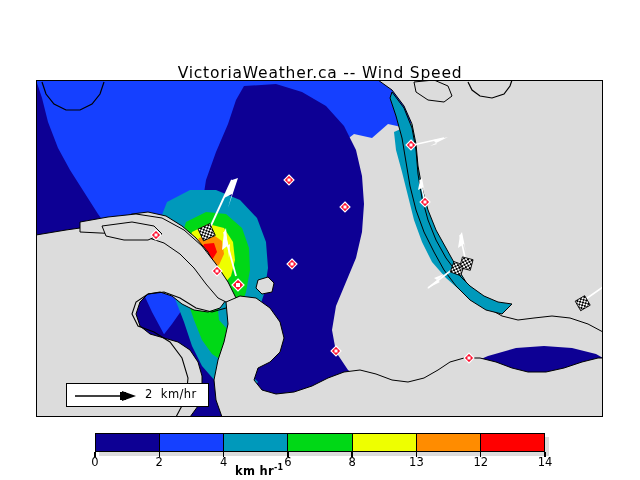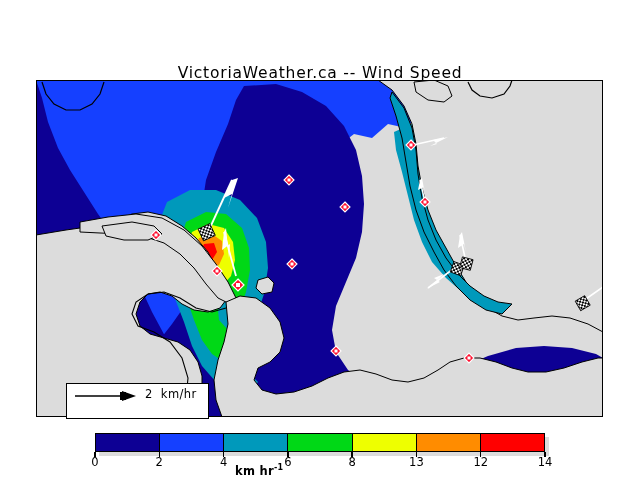--- a/index.html
+++ b/index.html
@@ -49,21 +49,21 @@
     overflow: hidden;
   }
   #map-svg { display: block; }
 
   
   #scale-legend {
     position: absolute;
     left: 66px;
     top: 383px;
     width: 143px;
-    height: 36px;
+    height: 24px;
     background: #ffffff;
     border: 1.5px solid #000000;
     box-sizing: border-box;
   }
   #scale-legend .barb-wrap {
     position: absolute;
     left: 7px;
     top: 4px;
   }
   #scale-legend .scale-text {

